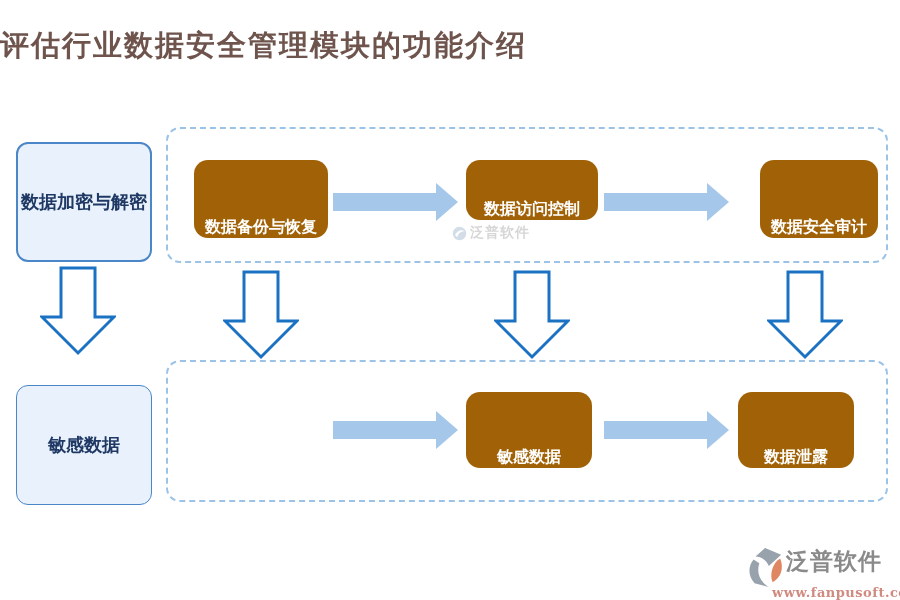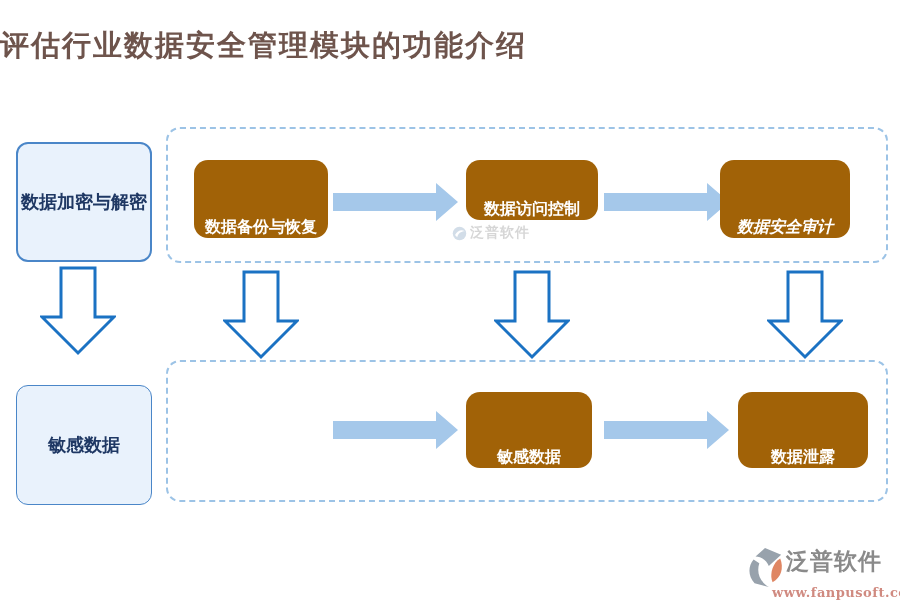--- a/index.html
+++ b/index.html
@@ -31,24 +31,24 @@
   .side-box.bottom { top:385px; border-width:1.5px; }
 
   .flow-box {
     position:absolute; background:#a16207; border-radius:14px;
     display:flex; align-items:flex-end; justify-content:center;
     color:#ffffff; font-weight:bold; font-size:16px; text-align:center;
     z-index:2;
   }
   .b1 { left:194px; top:160px; width:134px; height:78px; }
   .b2 { left:466px; top:160px; width:132px; height:60px; }
-  .b3 { left:720px; top:160px; width:130px; height:78px;font-style:italic; }
+  .b3 { left:760px; top:160px; width:118px; height:78px; }
   .b4 { left:195px; top:392px; width:135px; height:76px; }
   .b5 { left:466px; top:392px; width:126px; height:76px; }
-  .b6 { left:738px; top:392px; width:130px; height:76px; }
+  .b6 { left:738px; top:392px; width:116px; height:76px; }
 
   .h-arrow { position:absolute; width:126px; height:44px; z-index:1; }
   .ha1 { left:333px; top:180px; }
   .ha2 { left:604px; top:180px; }
   .ha3 { left:333px; top:408px; }
   .ha4 { left:604px; top:408px; }
 
   .v-arrow { position:absolute; width:76px; height:90px; z-index:1; }
   .va0 { left:40px;  top:266px; }
   .va1 { left:223px; top:270px; }

